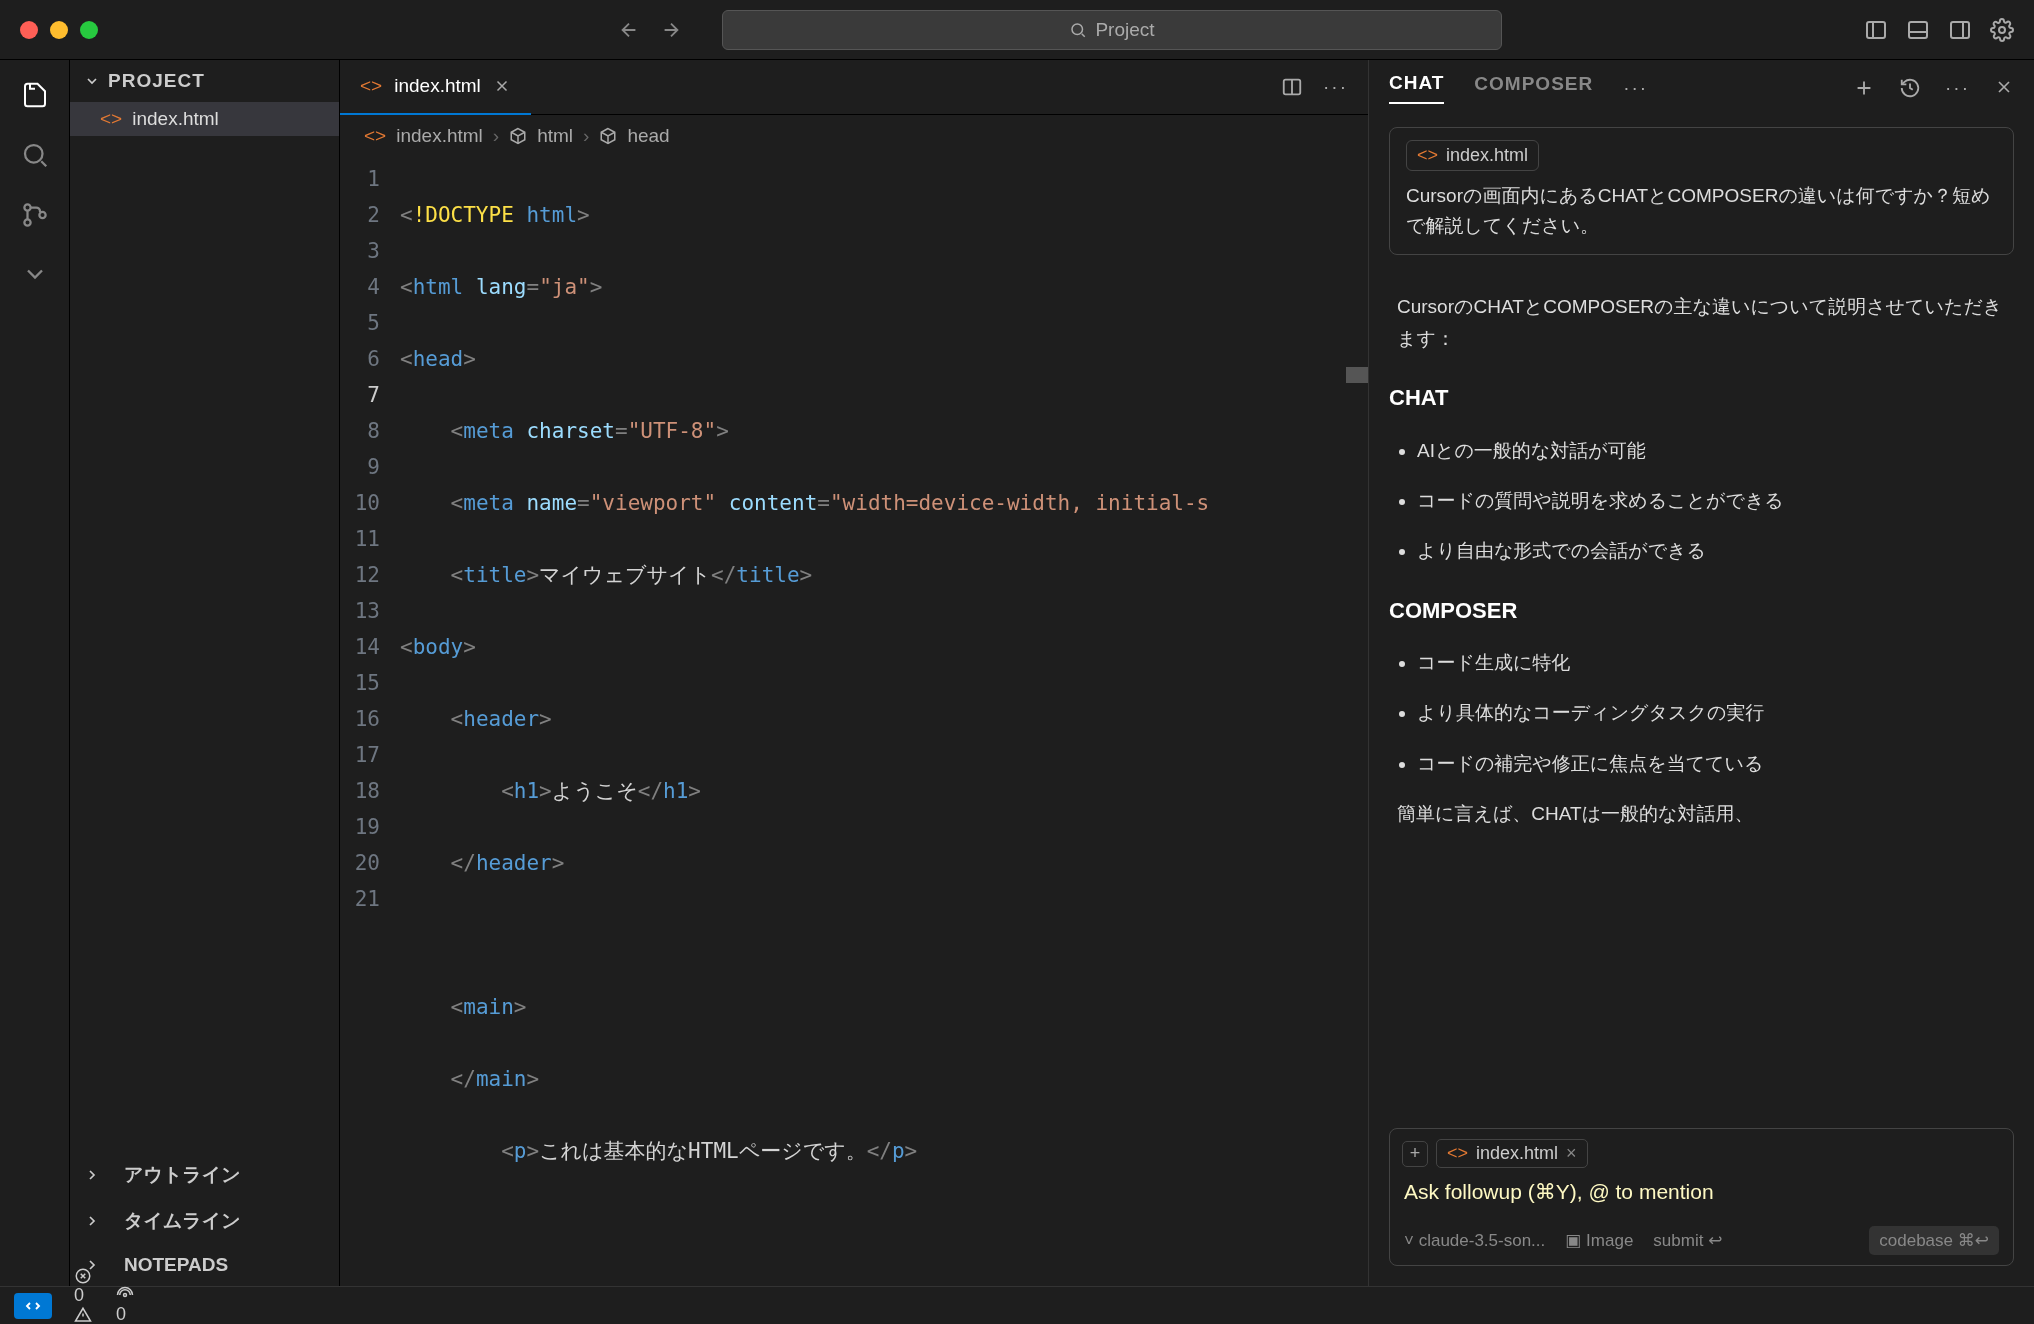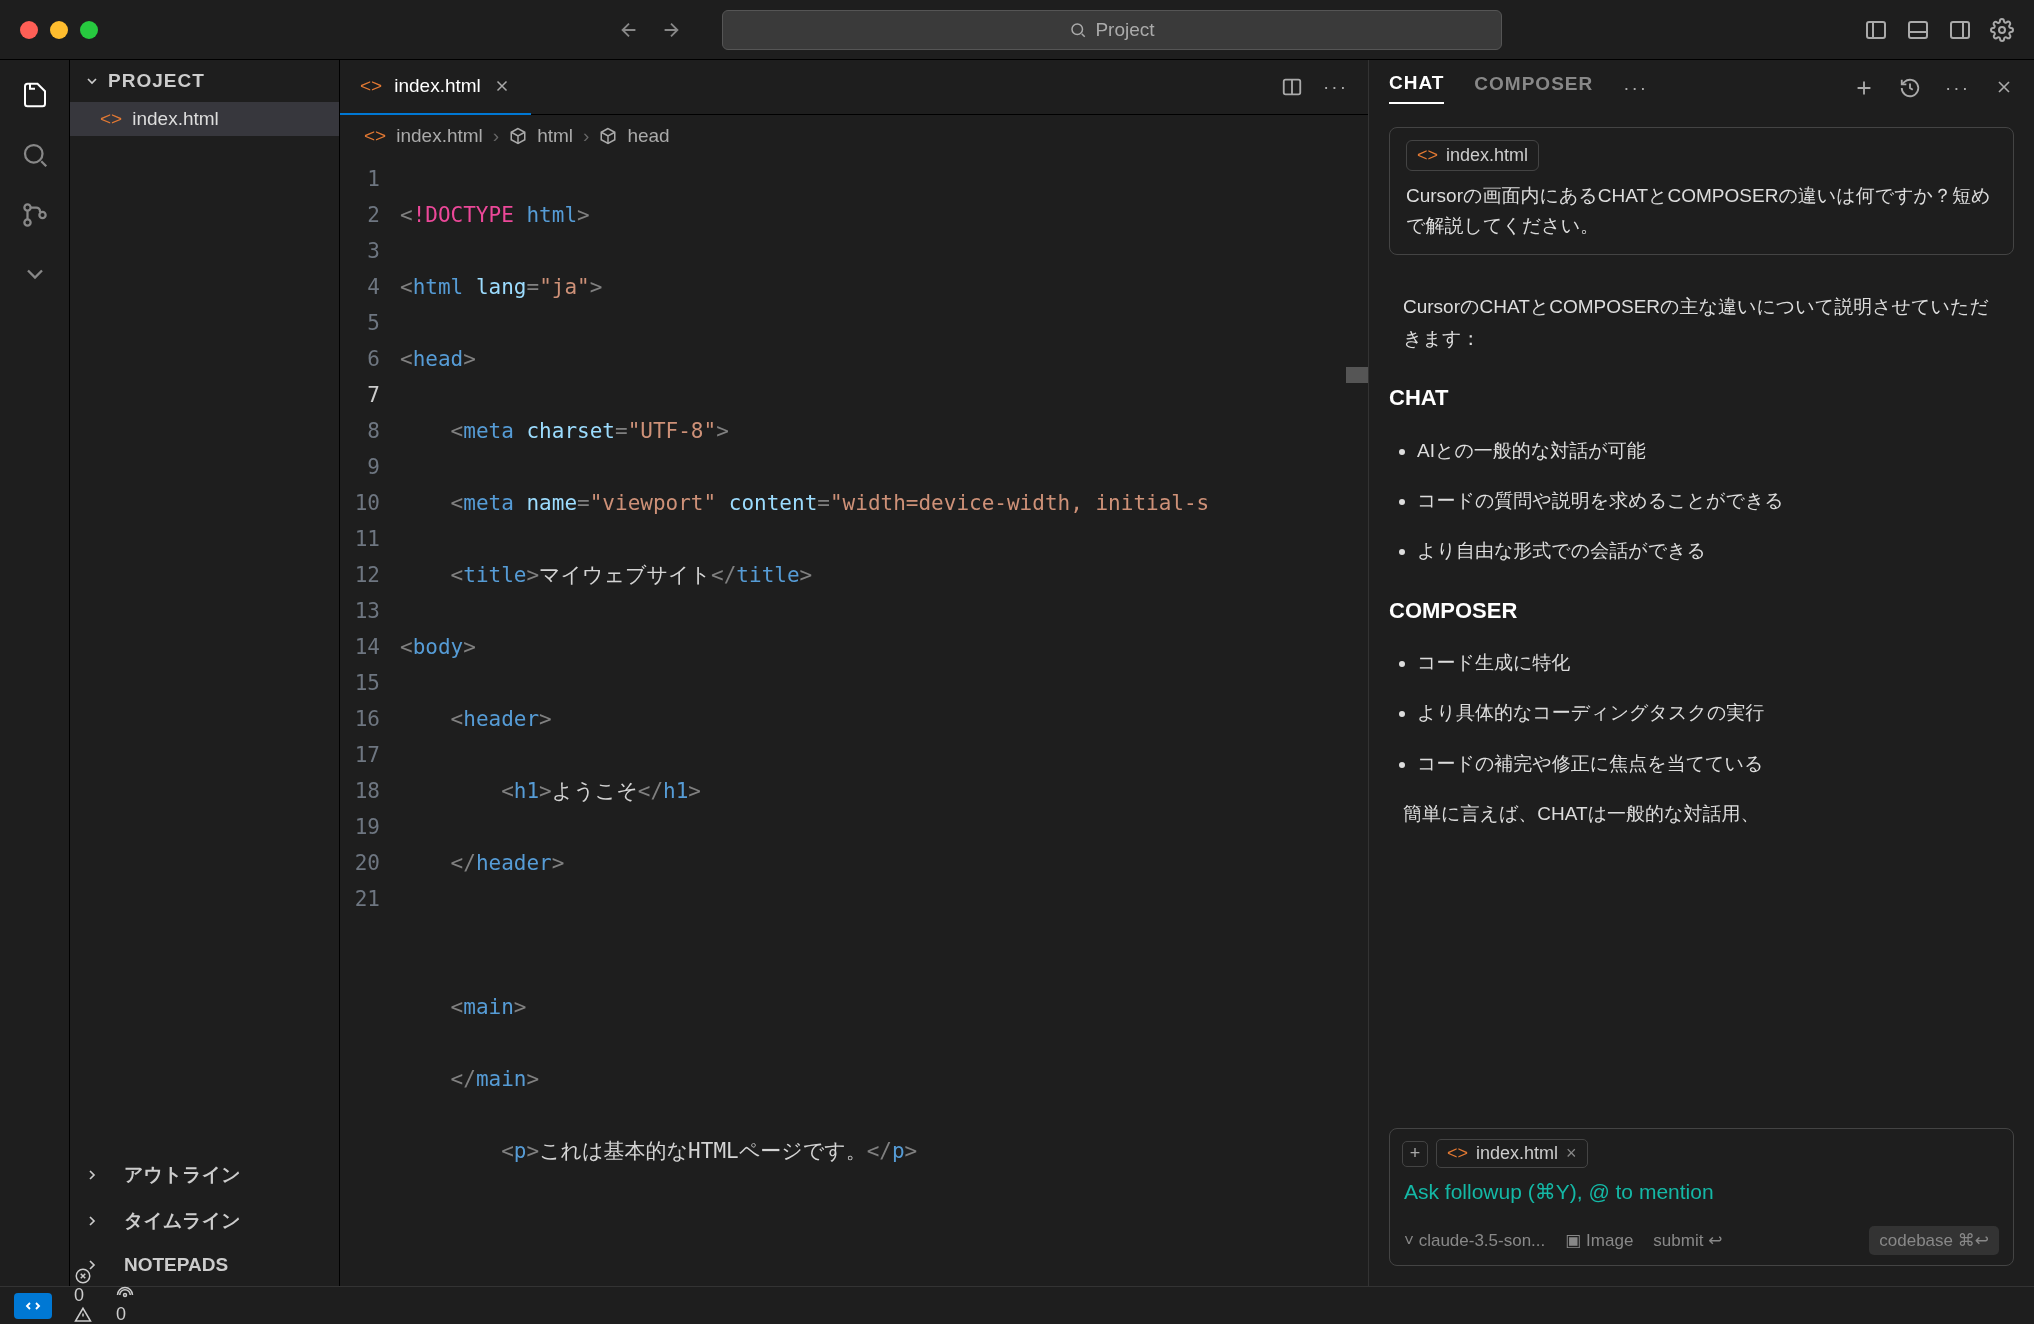--- a/index.html
+++ b/index.html
@@ -130,21 +130,21 @@
   color: #6e7681;
   padding-right: 20px;
   line-height: 36px;
   padding-top: 4px;
   user-select: none;
 }
 .gutter .active-line { color: #ccc; }
 .code { flex: 1; line-height: 36px; padding-top: 4px; white-space: pre; color: #d4d4d4; position: relative; }
 .punct { color: #808080; }
 .tag { color: #569cd6; }
-.doctype { color: #ec4899; }
+.doctype { color: #fde047; }
 .attr { color: #9cdcfe; }
 .str { color: #ce9178; }
 .text { color: #d4d4d4; }
 .minimap-ind { position:absolute; right:0; top:210px; width:22px; height:16px; background:#555; }
 
 .right-panel {
   width: 666px;
   background: #1e1e1e;
   border-left: 1px solid #333;
   display: flex;
@@ -175,31 +175,31 @@
   border: 1px solid #444;
   padding: 4px 10px;
   border-radius: 6px;
   margin-bottom: 10px;
   font-size: 18px;
 }
 .ai-response { line-height: 1.7; color: #ddd; flex: 1; overflow: hidden; }
 .ai-response h3 { color: #fff; margin: 24px 0 14px 0; font-size: 22px; }
 .ai-response ul { padding-left: 28px; }
 .ai-response li { margin: 18px 0; }
-.ai-response p { margin: 12px 14px; }
+.ai-response p { margin: 12px 8px; }
 
 .input-box {
   border: 1px solid #444;
   border-radius: 8px;
   margin: 8px 0;
 }
 .input-chips { display:flex; align-items:center; gap:8px; padding:10px 12px 0 12px; }
 .chip-add { border:1px solid #444; width:26px; height:26px; border-radius:5px; display:flex; align-items:center; justify-content:center; color:#aaa; cursor:pointer; font-size:18px;}
 .chip-file { border:1px solid #444; padding:3px 10px; border-radius:5px; display:flex; align-items:center; gap:8px; font-size:18px; }
-.followup-input { padding:12px 14px; color:#14b8a6; font-size:21px; }
+.followup-input { padding:12px 14px; color:#fef9c3; font-size:21px; }
 .input-footer { display:flex; align-items:center; gap:20px; padding:10px 14px; color:#888; font-size:17px; }
 .input-footer .codebase { margin-left:auto; background:#333; padding:4px 10px; border-radius:5px; }
 
 .status-bar {
   height: 38px;
   background: #1e1e1e;
   border-top: 1px solid #333;
   display: flex;
   align-items: center;
   padding: 0 14px;

